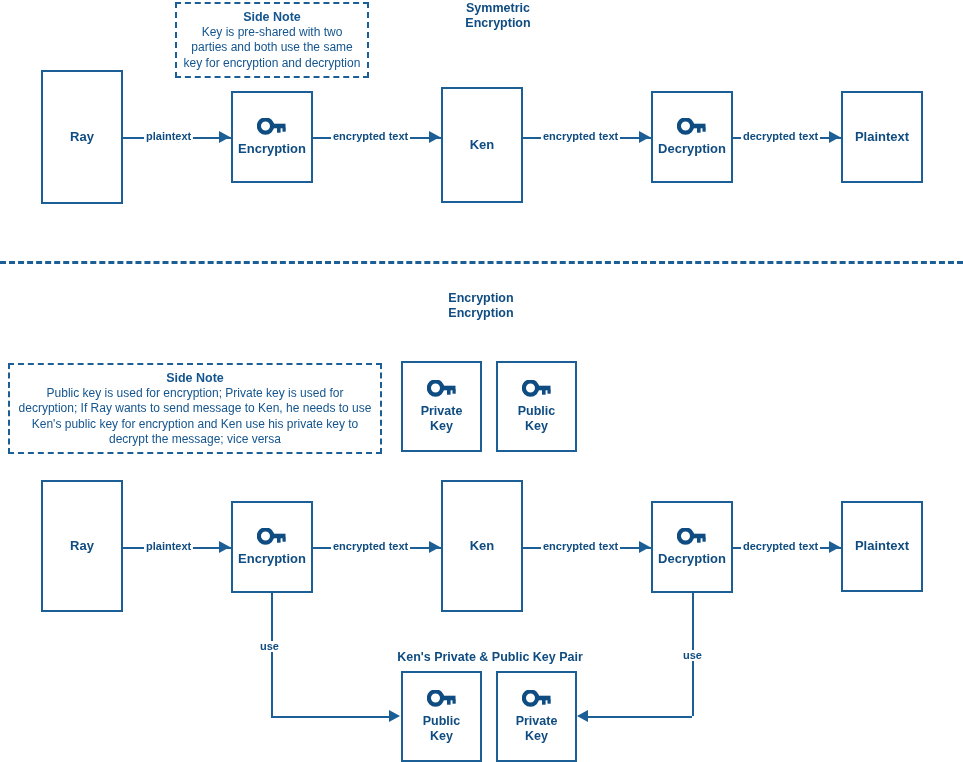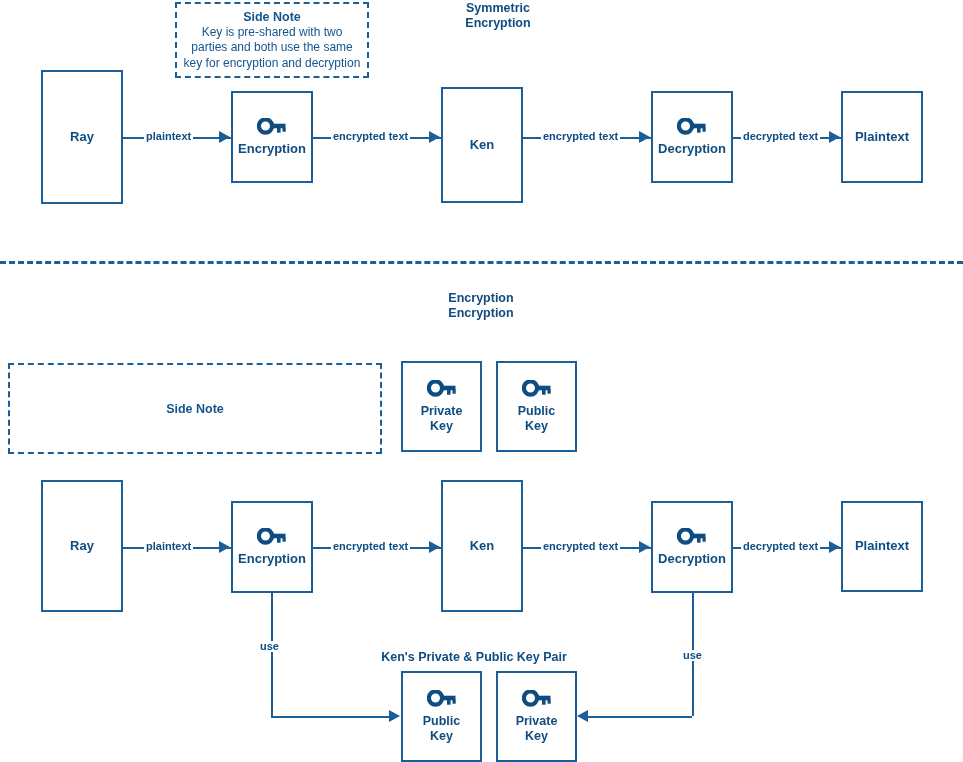--- a/index.html
+++ b/index.html
@@ -198,20 +198,21 @@
       <rect x="13" y="5.7" width="15.5" height="4.6" fill="#0f4c81"></rect>
       <rect x="20" y="9.5" width="3.6" height="5.2" fill="#0f4c81"></rect>
       <rect x="25.5" y="9.5" width="3.2" height="4.2" fill="#0f4c81"></rect>
     </svg>
     <span>Public</span>
     <span>Key</span>
   </div>
 
   <div class="note" style="left:8px;top:363px;width:374px;height:91px;">
     <div class="note-title">Side Note</div>
+    <div class="note-body">Public key is used for encryption; Private key is used for decryption; If Ray wants to send message to Ken, he needs to use Ken's public key for encryption and Ken use his private key to decrypt the message; vice versa</div>
   </div>
 
   <div class="box actor" style="left:41px;top:480px;width:82px;height:132px;">
     <span>Ray</span>
   </div>
 
   <div class="hline" style="left:123px;top:547px;width:108px;"></div>
   <div class="arrow-r" style="left:219px;top:541px;"></div>
   <div class="edge-label" style="left:144px;top:541px;">plaintext</div>
 
@@ -258,21 +259,21 @@
   <div class="vline" style="left:271px;top:593px;height:123px;"></div>
   <div class="hline" style="left:271px;top:716px;width:122px;"></div>
   <div class="arrow-r" style="left:389px;top:710px;"></div>
   <div class="edge-label vert" style="left:258px;top:641px;">use</div>
 
   <div class="vline" style="left:692px;top:593px;height:123px;"></div>
   <div class="hline" style="left:585px;top:716px;width:107px;"></div>
   <div class="arrow-l" style="left:577px;top:710px;"></div>
   <div class="edge-label vert" style="left:681px;top:650px;">use</div>
 
-  <div class="heading" style="left:365px;top:650px;width:218px;">Ken's Private &amp; Public Key Pair</div>
+  <div class="heading" style="left:381px;top:650px;width:218px;">Ken's Private &amp; Public Key Pair</div>
 
   <div class="box keybox" style="left:401px;top:671px;width:81px;height:91px;">
     <svg class="keyicon" width="30" height="20" viewBox="0 0 30 20">
       <circle cx="8.5" cy="8" r="6.6" fill="none" stroke="#0f4c81" stroke-width="4.2"></circle>
       <rect x="13" y="5.7" width="15.5" height="4.6" fill="#0f4c81"></rect>
       <rect x="20" y="9.5" width="3.6" height="5.2" fill="#0f4c81"></rect>
       <rect x="25.5" y="9.5" width="3.2" height="4.2" fill="#0f4c81"></rect>
     </svg>
     <span>Public</span>
     <span>Key</span>

